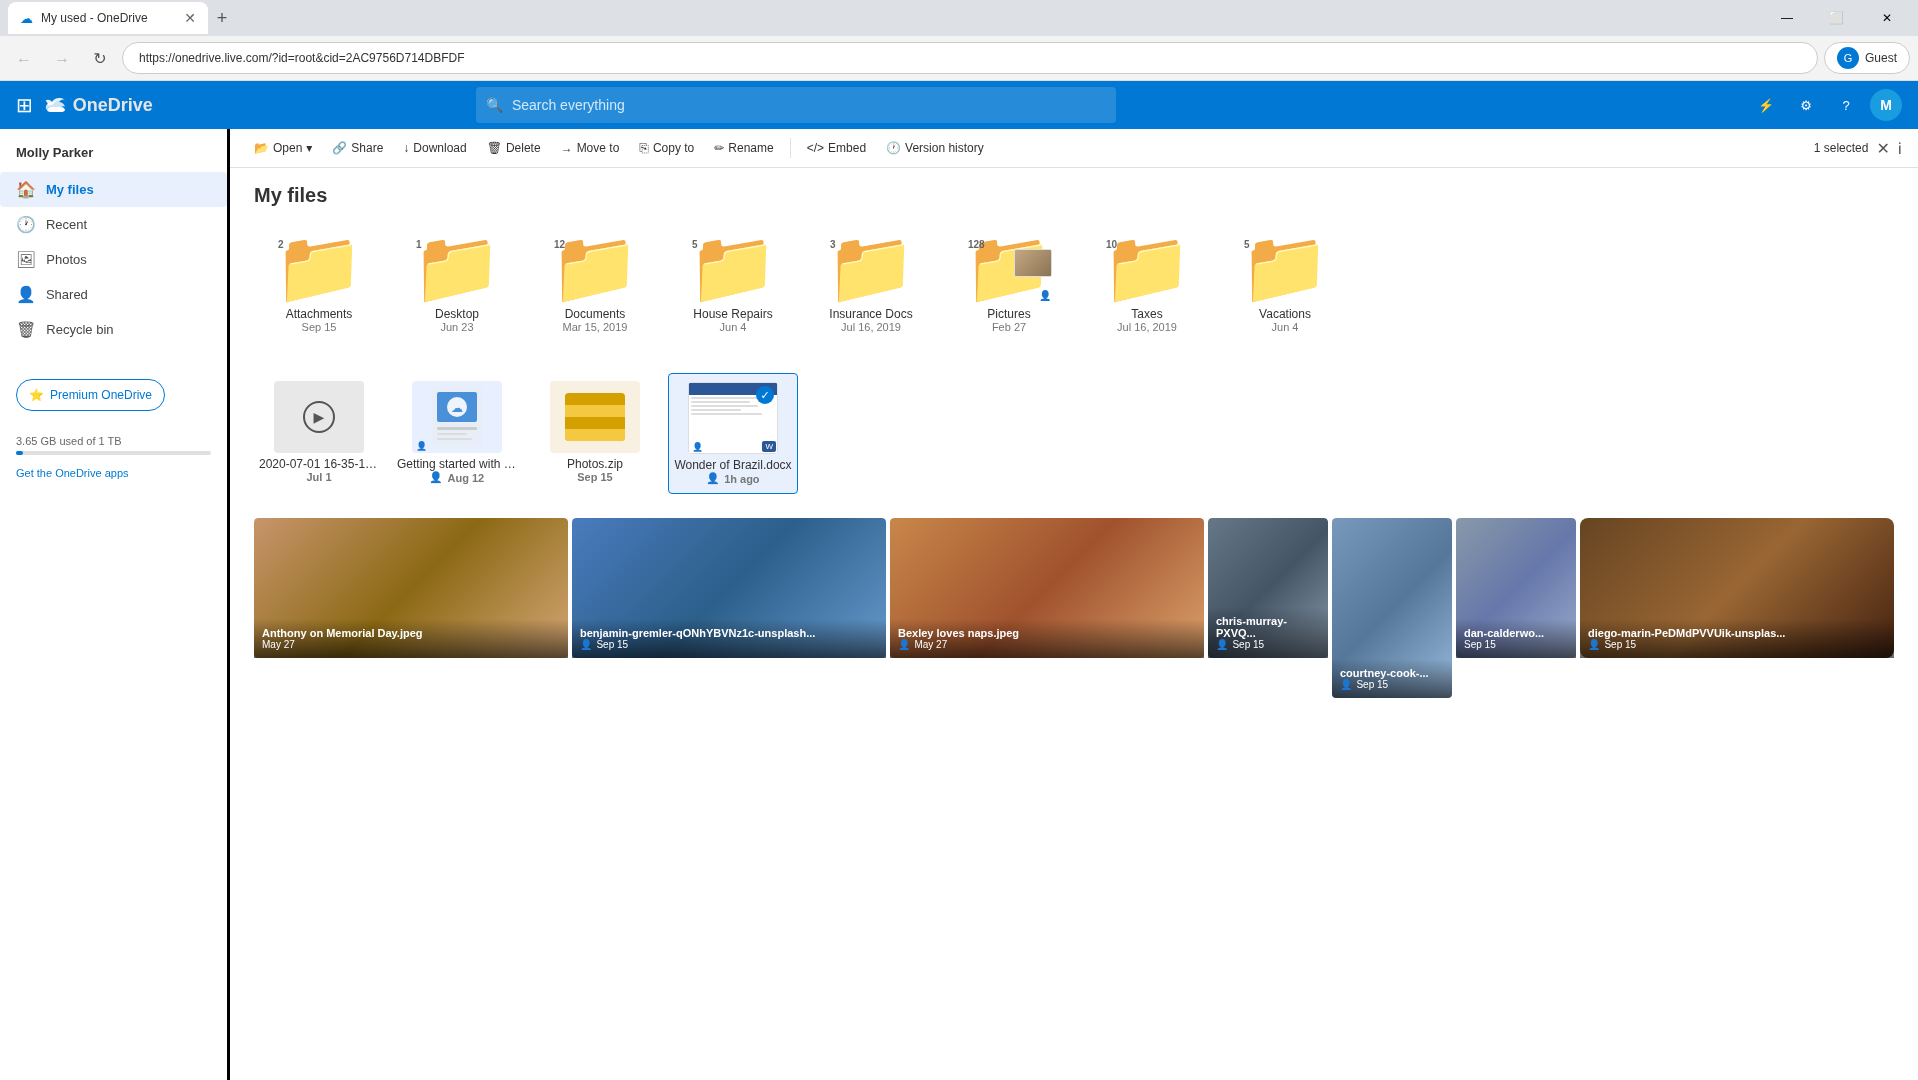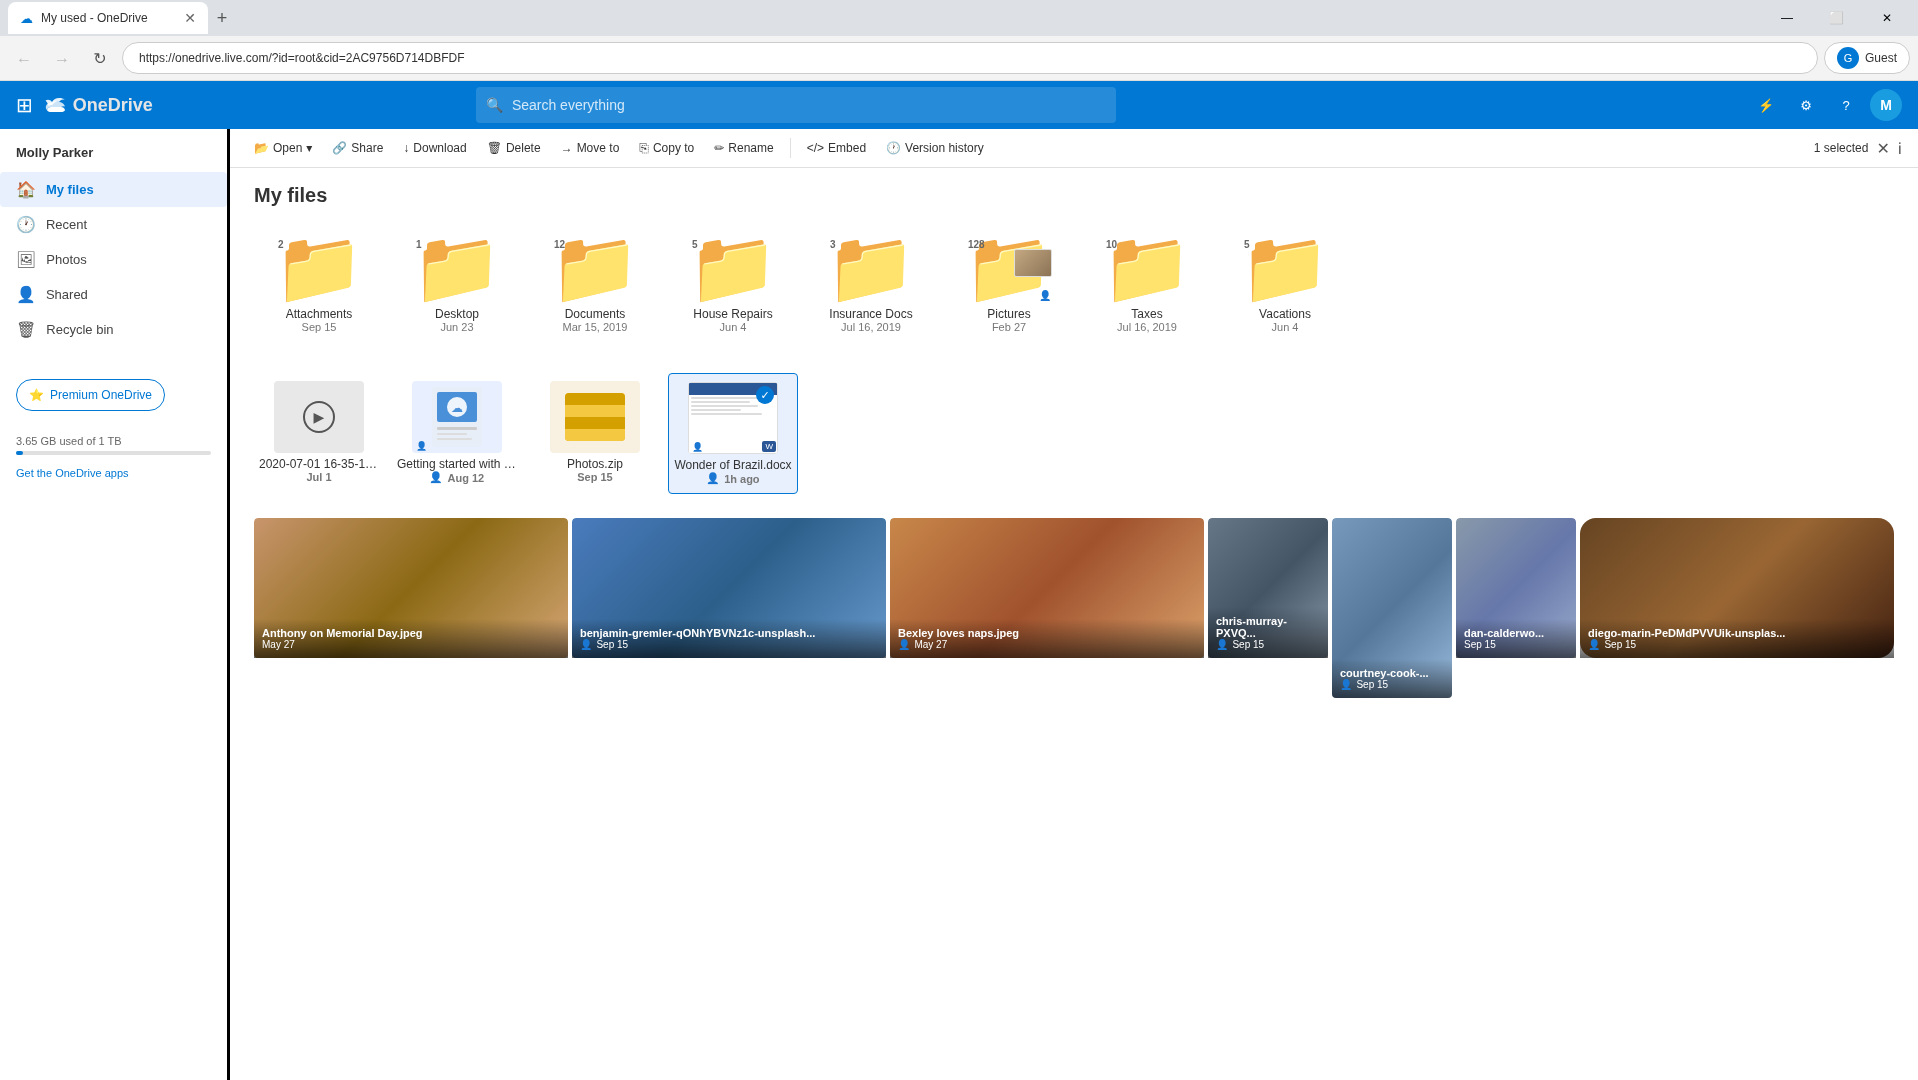--- a/index.html
+++ b/index.html
@@ -441,21 +441,21 @@
           </div>
           <div class="photo-item" style="max-width: 120px;">
             <div style="width:100%; height:140px; border-radius:4px; background:linear-gradient(135deg, #8899aa, #6677aa, #99aacc); position:relative;">
               <div class="photo-overlay">
                 <div class="photo-name">dan-calderwo...</div>
                 <div class="photo-meta">Sep 15</div>
               </div>
             </div>
           </div>
           <div class="photo-item">
-            <div style="width:100%; height:140px; border-radius:16px; background:linear-gradient(135deg, #664422, #996633, #442211); position:relative;">
+            <div style="width:100%; height:140px; border-radius:8px; background:linear-gradient(135deg, #664422, #996633, #442211); position:relative;">
               <div class="photo-overlay">
                 <div class="photo-name">diego-marin-PeDMdPVVUik-unsplas...</div>
                 <div class="photo-meta"><span>👤</span> Sep 15</div>
               </div>
             </div>
           </div>
         </div>
       </div>
     </div>
   </div>

